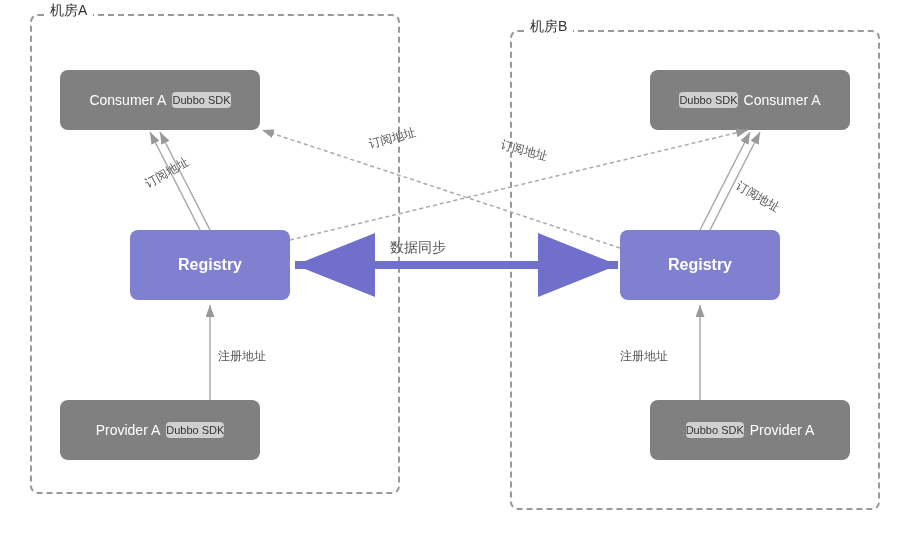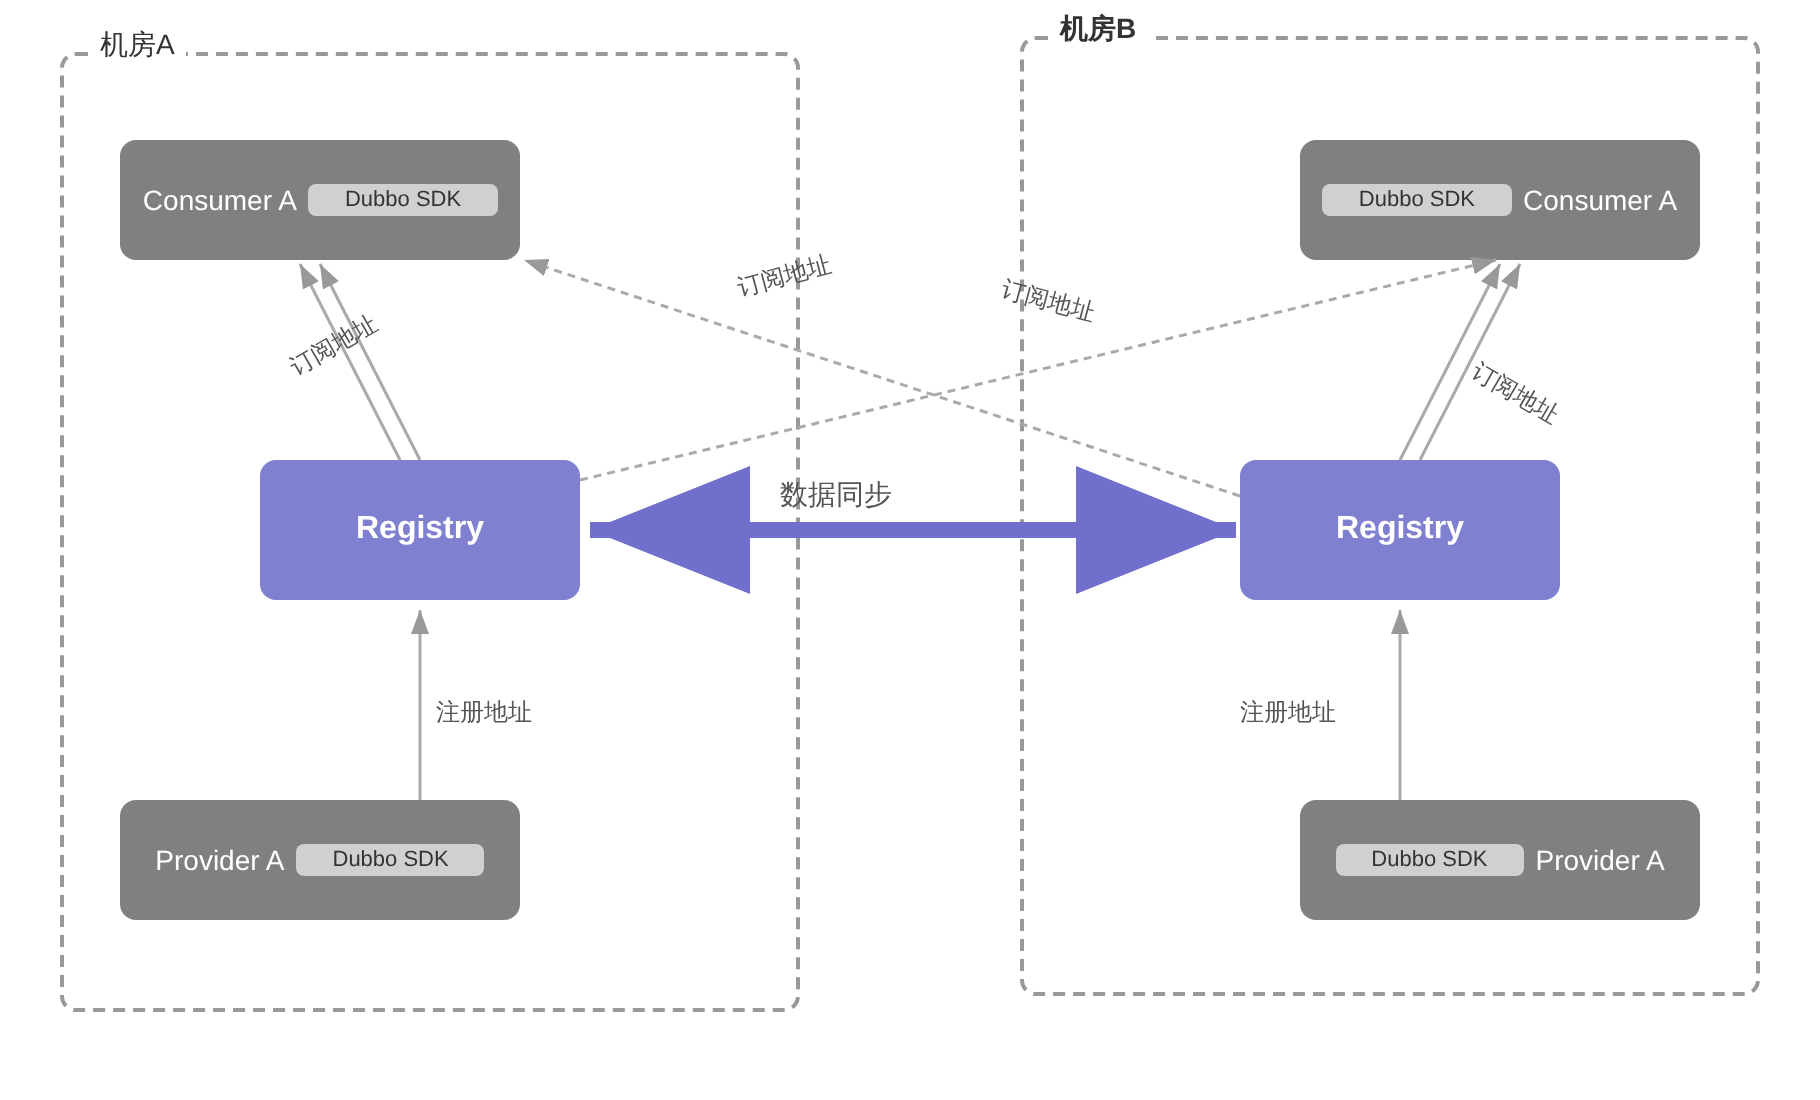--- a/index.html
+++ b/index.html
@@ -42,21 +42,21 @@
       gap: 6px;
     }
     .node-label {
       color: #fff;
       font-size: 14px;
       font-weight: normal;
     }
     .sdk-badge {
       background: #d0d0d0;
       border-radius: 4px;
-      padding: 2px 18px;
+      padding: 2px 0;
       font-size: 11px;
       color: #333;
     }
     
     .registry-box {
       position: absolute;
       background: #8080d0;
       border-radius: 8px;
       display: flex;
       align-items: center;
@@ -75,25 +75,25 @@
       width: 910px;
       height: 550px;
       pointer-events: none;
     }
   </style>
 </head>
 <body>
 
 <div class="diagram-container">
 
-  <div class="room-box" style="left:30px; top:26px; width:370px; height:480px;text-align:right;">
+  <div class="room-box" style="left:30px; top:14px; width:370px; height:480px;text-align:right;">
     <span class="room-label">机房A</span>
   </div>
 
-  <div class="room-box" style="left:510px; top:18px; width:370px; height:480px;font-weight:bold;">
+  <div class="room-box" style="left:510px; top:30px; width:370px; height:480px;">
     <span class="room-label">机房B</span>
   </div>
 
   <div class="node-box" style="left:60px; top:70px; width:200px; height:60px;">
     <span class="node-label">Consumer A</span>
     <span class="sdk-badge">Dubbo SDK</span>
   </div>
 
   <div class="node-box" style="left:60px; top:400px; width:200px; height:60px;">
     <span class="node-label">Provider A</span>

